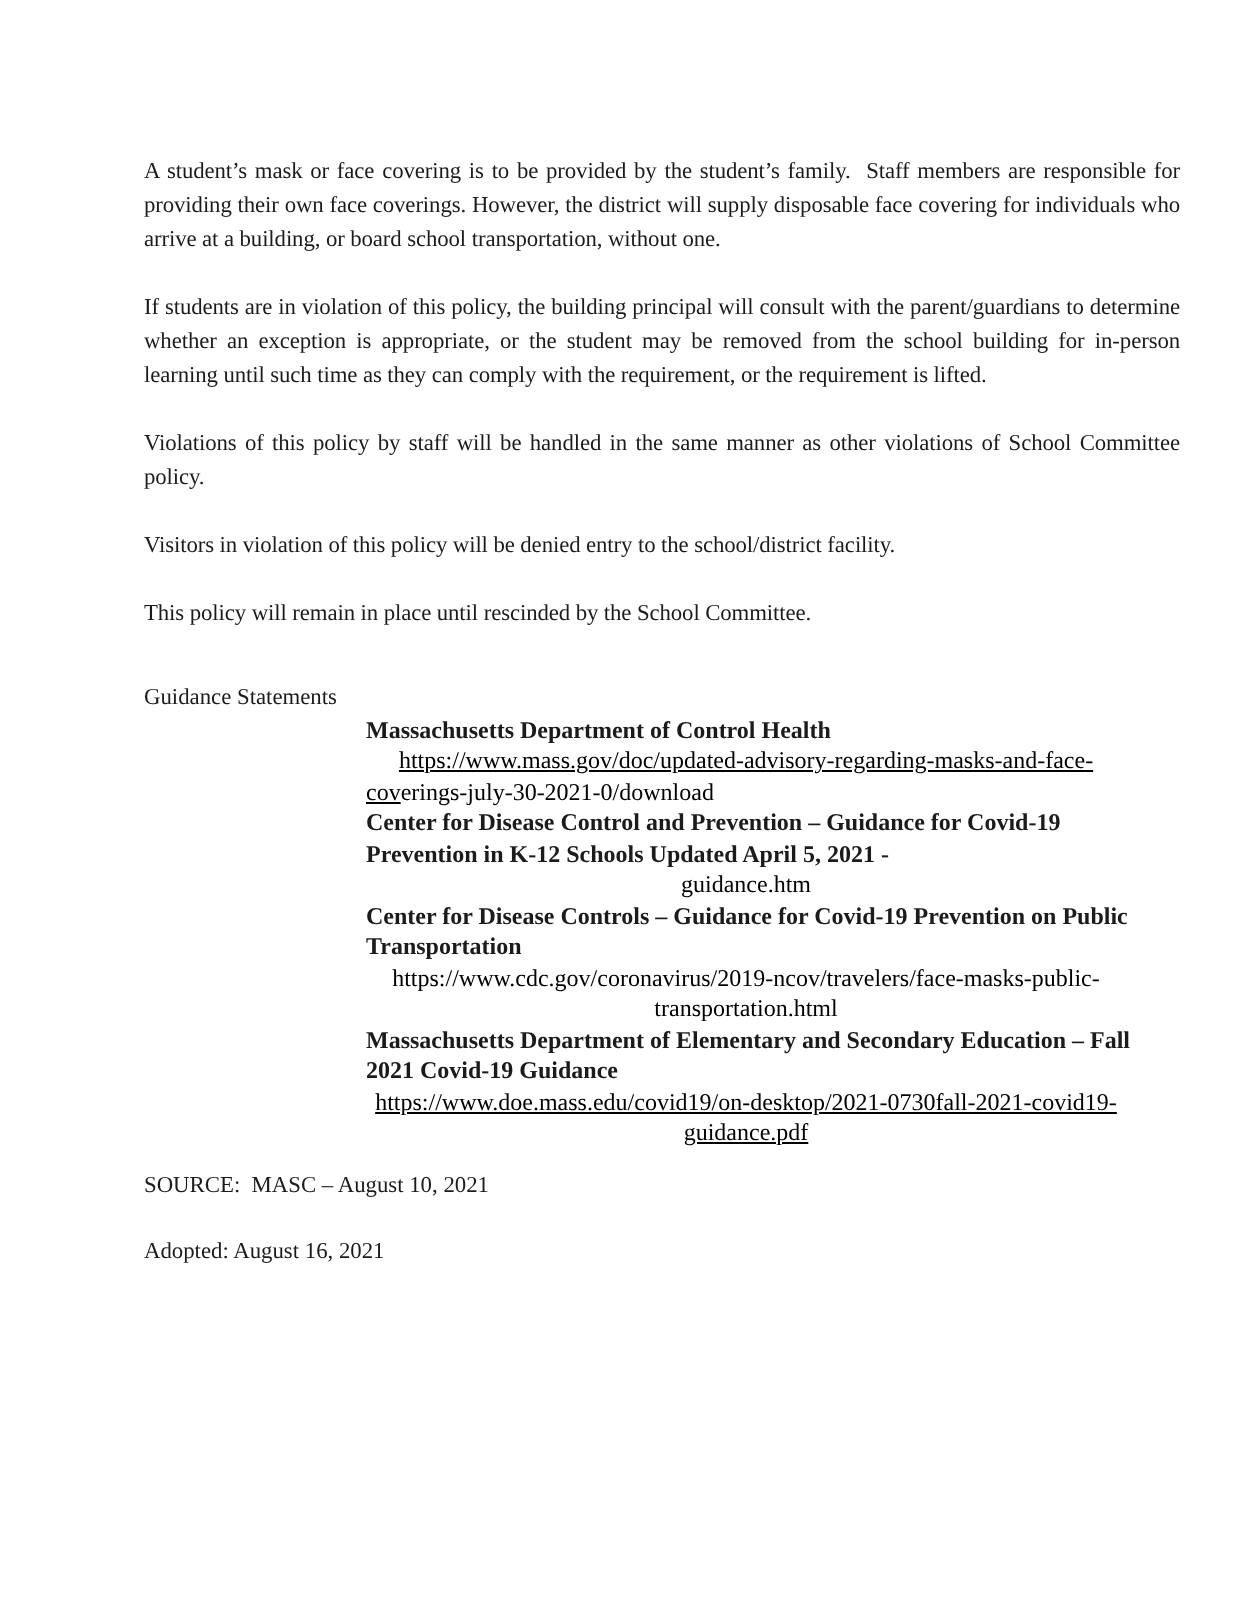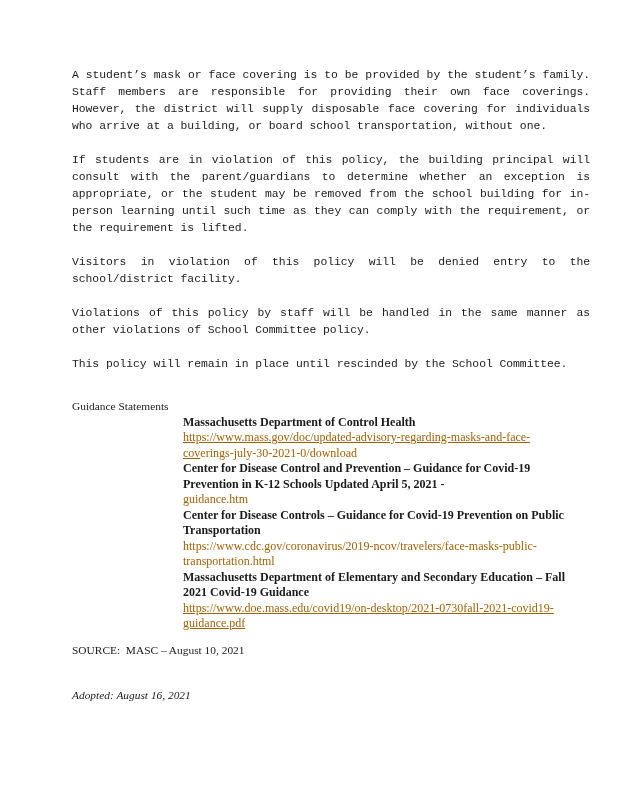--- a/index.html
+++ b/index.html
@@ -8,60 +8,59 @@
     width: 618px;
     height: 800px;
     background: #ffffff;
     font-family: "Liberation Serif", serif;
     color: #1b1b1b;
     box-sizing: border-box;
     padding: 67px 28px 0 72px;
     overflow: hidden;
   }
   .body-par {
-    margin: 0 0 17px 0;
+    margin: 11px 0 17px 0;
     font-size: 11.4px;
     line-height: 17px;
     text-align: justify;
     white-space: pre-wrap;
     letter-spacing: -0.05px;
-    font-family: Liberation Mono, monospace;
   }
   .guidance-label {
     margin: 26px 0 0 0;
     font-size: 11.4px;
     line-height: 15.5px;
   }
   .resources {
     margin: 0 0 0 111px;
     width: 380px;
     font-size: 12px;
     line-height: 15.5px;
   }
   .resources > div { white-space: nowrap; }
   .res-title { font-weight: bold; }
-  .res-link { color: #a16207; }
+  .res-link { color: #000000; text-align: center; }
   .u { text-decoration: underline; }
   .footer-line {
     margin: 10px 0 0 0;
     font-size: 11.4px;
     line-height: 17px;
     white-space: pre-wrap;
   }
-  .footer-line.adopted { margin-top: 28px; font-style: italic; }
+  .footer-line.adopted { margin-top: 16px; }
 </style>
 </head>
 <body>
 
 <div class="page">
 
   <p class="body-par">A student’s mask or face covering is to be provided by the student’s family.  Staff members are responsible for providing their own face coverings. However, the district will supply disposable face covering for individuals who arrive at a building, or board school transportation, without one.</p>
   <p class="body-par">If students are in violation of this policy, the building principal will consult with the parent/guardians to determine whether an exception is appropriate, or the student may be removed from the school building for in-person learning until such time as they can comply with the requirement, or the requirement is lifted.</p>
+  <p class="body-par">Violations of this policy by staff will be handled in the same manner as other violations of School Committee policy.</p>
   <p class="body-par">Visitors in violation of this policy will be denied entry to the school/district facility.</p>
-  <p class="body-par">Violations of this policy by staff will be handled in the same manner as other violations of School Committee policy.</p>
   <p class="body-par">This policy will remain in place until rescinded by the School Committee.</p>
 
   <p class="guidance-label">Guidance Statements</p>
 
   <div class="resources">
 
     <div class="res-title">Massachusetts Department of Control Health</div>
     <div class="res-link u">https://www.mass.gov/doc/updated-advisory-regarding-masks-and-face-</div>
     <div><span class="res-link u">cov</span><span class="res-link">erings-july-30-2021-0/download</span></div>
 

